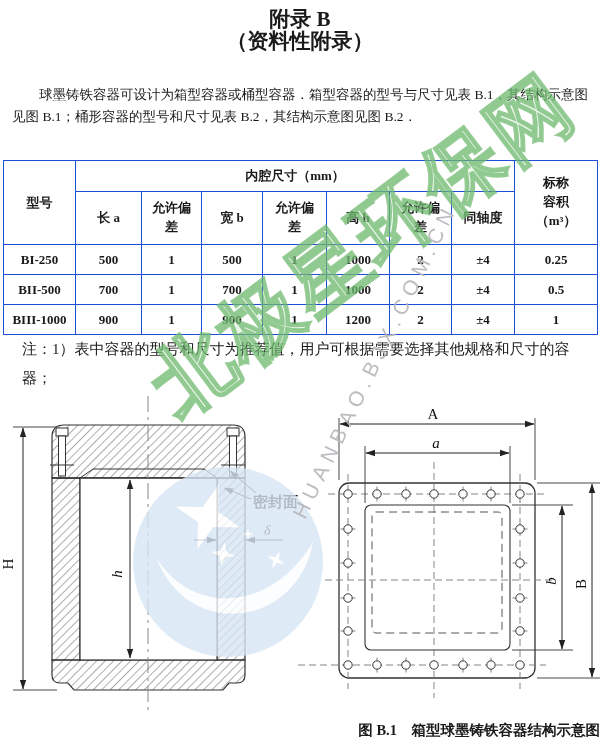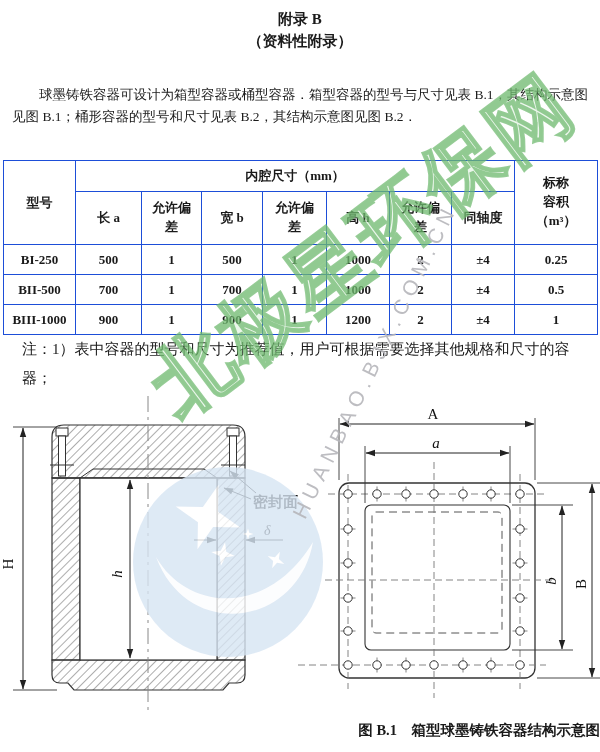--- a/index.html
+++ b/index.html
@@ -4,21 +4,21 @@
 <style>
   html,body{margin:0;padding:0;background:#888;}
   .page{
     position:relative; width:600px; height:752px; margin:0 auto;
     background:#ffffff; overflow:hidden;
     font-family:"Liberation Serif","DejaVu Serif",serif;
     color:#1a1a1a;
   }
   
   .title-block{position:absolute;top:8px;left:0;width:600px;text-align:center;line-height:22px;}
-  .title-line{font-size:15px;font-weight:bold;}
+  .title-line{font-size:21px;font-weight:bold;}
   
   .intro{
     position:absolute;top:84px;left:12px;width:576px;
     font-size:13.5px;line-height:1.62;text-align:justify;text-indent:2em;margin:0;
   }
   
   .tbl-caption{position:absolute;top:139px;left:0;width:600px;text-align:center;font-size:13.5px;font-weight:bold;}
   .tbl-caption sup{font-size:9px;}
   table.spec{
     position:absolute;top:160px;left:3px;width:594px;

